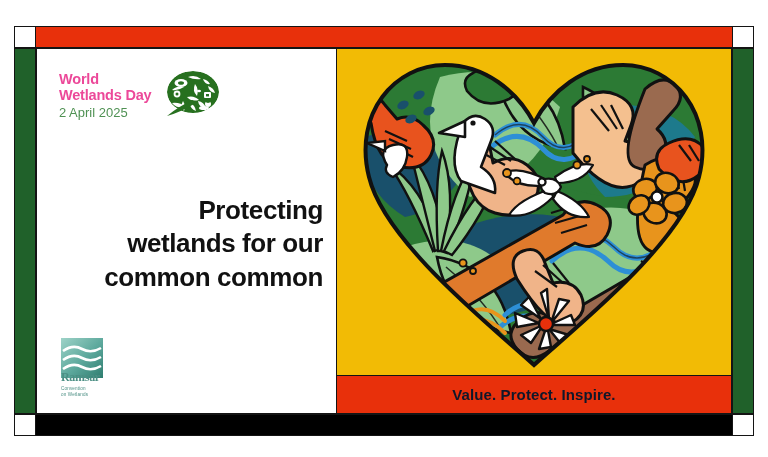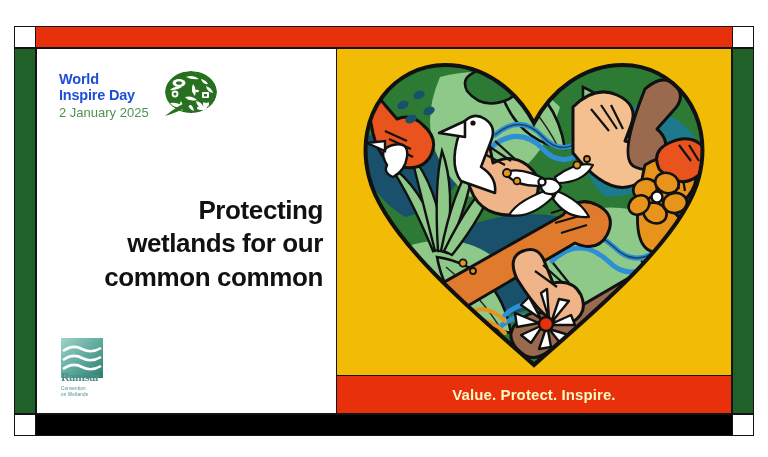--- a/index.html
+++ b/index.html
@@ -95,21 +95,21 @@
   #wwd-lockup {
     position: absolute;
     left: 22px; top: 20px;
     display: flex;
     align-items: flex-start;
   }
   #wwd-text { padding-top: 2px; }
   .wwd-line {
     font-size: 14.5px;
     font-weight: bold;
-    color: #1d4ed8;
+    color: #ec4899;
     line-height: 1.12;
     letter-spacing: -0.2px;
     white-space: nowrap;
   }
   #wwd-date {
     font-size: 13px;
     font-weight: 400;
     color: #4f9153;
     line-height: 1.3;
     margin-top: 2px;
@@ -187,21 +187,21 @@
   #tagline-banner {
     flex: 0 0 38px;
     background: var(--red);
     border-top: 1px solid #141414;
     display: flex;
     align-items: center;
     justify-content: center;
     box-sizing: border-box;
   }
   #tagline-text {
-    color: #fef9c3;
+    color: #0f172a;
     font-size: 15px;
     font-weight: bold;
     letter-spacing: 0.1px;
   }
 </style>
 </head>
 <body>
 
 <div id="poster">
 
@@ -215,22 +215,22 @@
   <div class="corner bl"></div>
   <div class="corner br"></div>
 
   <div id="inner">
 
     <div id="left-panel">
 
       <div id="wwd-lockup">
         <div id="wwd-text">
           <div class="wwd-line">World</div>
-          <div class="wwd-line">Inspire Day</div>
-          <div id="wwd-date">2 January 2025</div>
+          <div class="wwd-line">Wetlands Day</div>
+          <div id="wwd-date">2 April 2025</div>
         </div>
 
         <span id="wwd-emblem">
           <svg width="62" height="50" viewBox="0 0 62 50" xmlns="http://www.w3.org/2000/svg">
             <defs>
               <clipPath id="wwdClip">
                 <ellipse cx="34" cy="22" rx="26" ry="21"></ellipse>
               </clipPath>
             </defs>
             <g clip-path="url(#wwdClip)">

